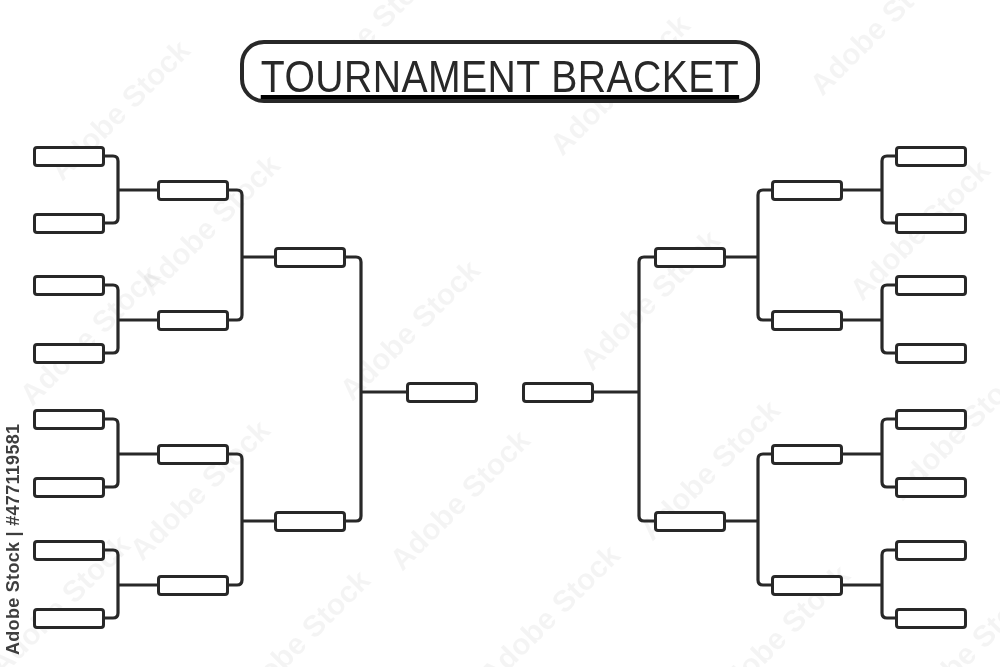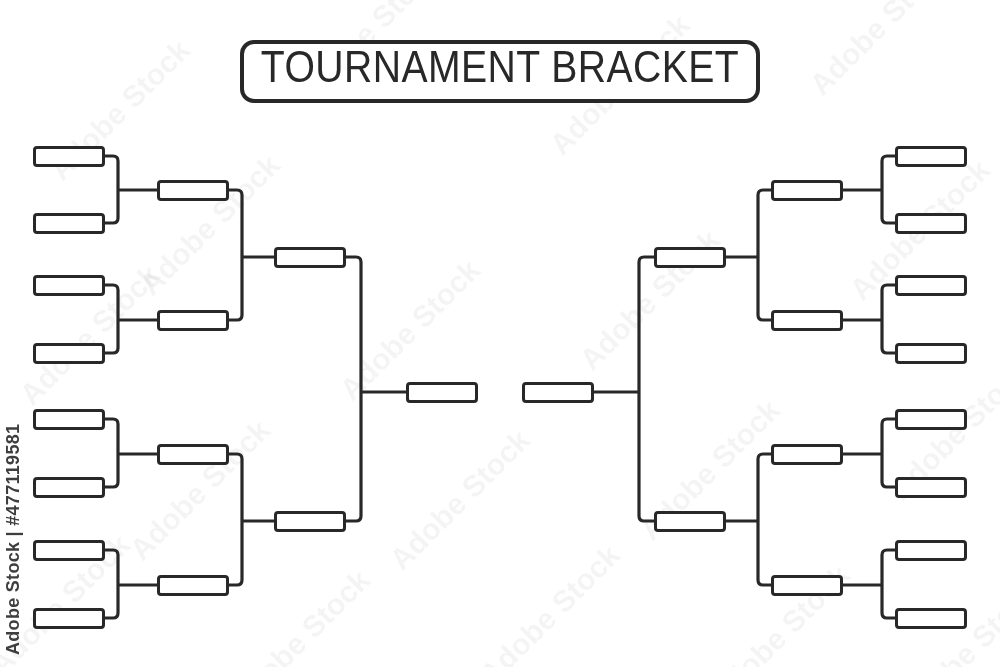--- a/index.html
+++ b/index.html
@@ -17,26 +17,27 @@
   }
   
   .title-banner {
     position: absolute;
     left: 240px;
     top: 40px;
     width: 520px;
     height: 63px;
     box-sizing: border-box;
     border: 4px solid var(--line, #282828);
-    border-radius: 14px;
+    border-radius: 24px;
     background: #ffffff;
     display: flex;
-    align-items: flex-start;
+    align-items: flex-end;
     justify-content: center;
     z-index: 3;
+    text-decoration: underline;
   }
   .title-text {
     font-size: 45px;
     line-height: 1;
     font-weight: 400;
     letter-spacing: 0.5px;
     color: var(--line, #282828);
     white-space: nowrap;
     transform: scaleX(0.87);
   }

